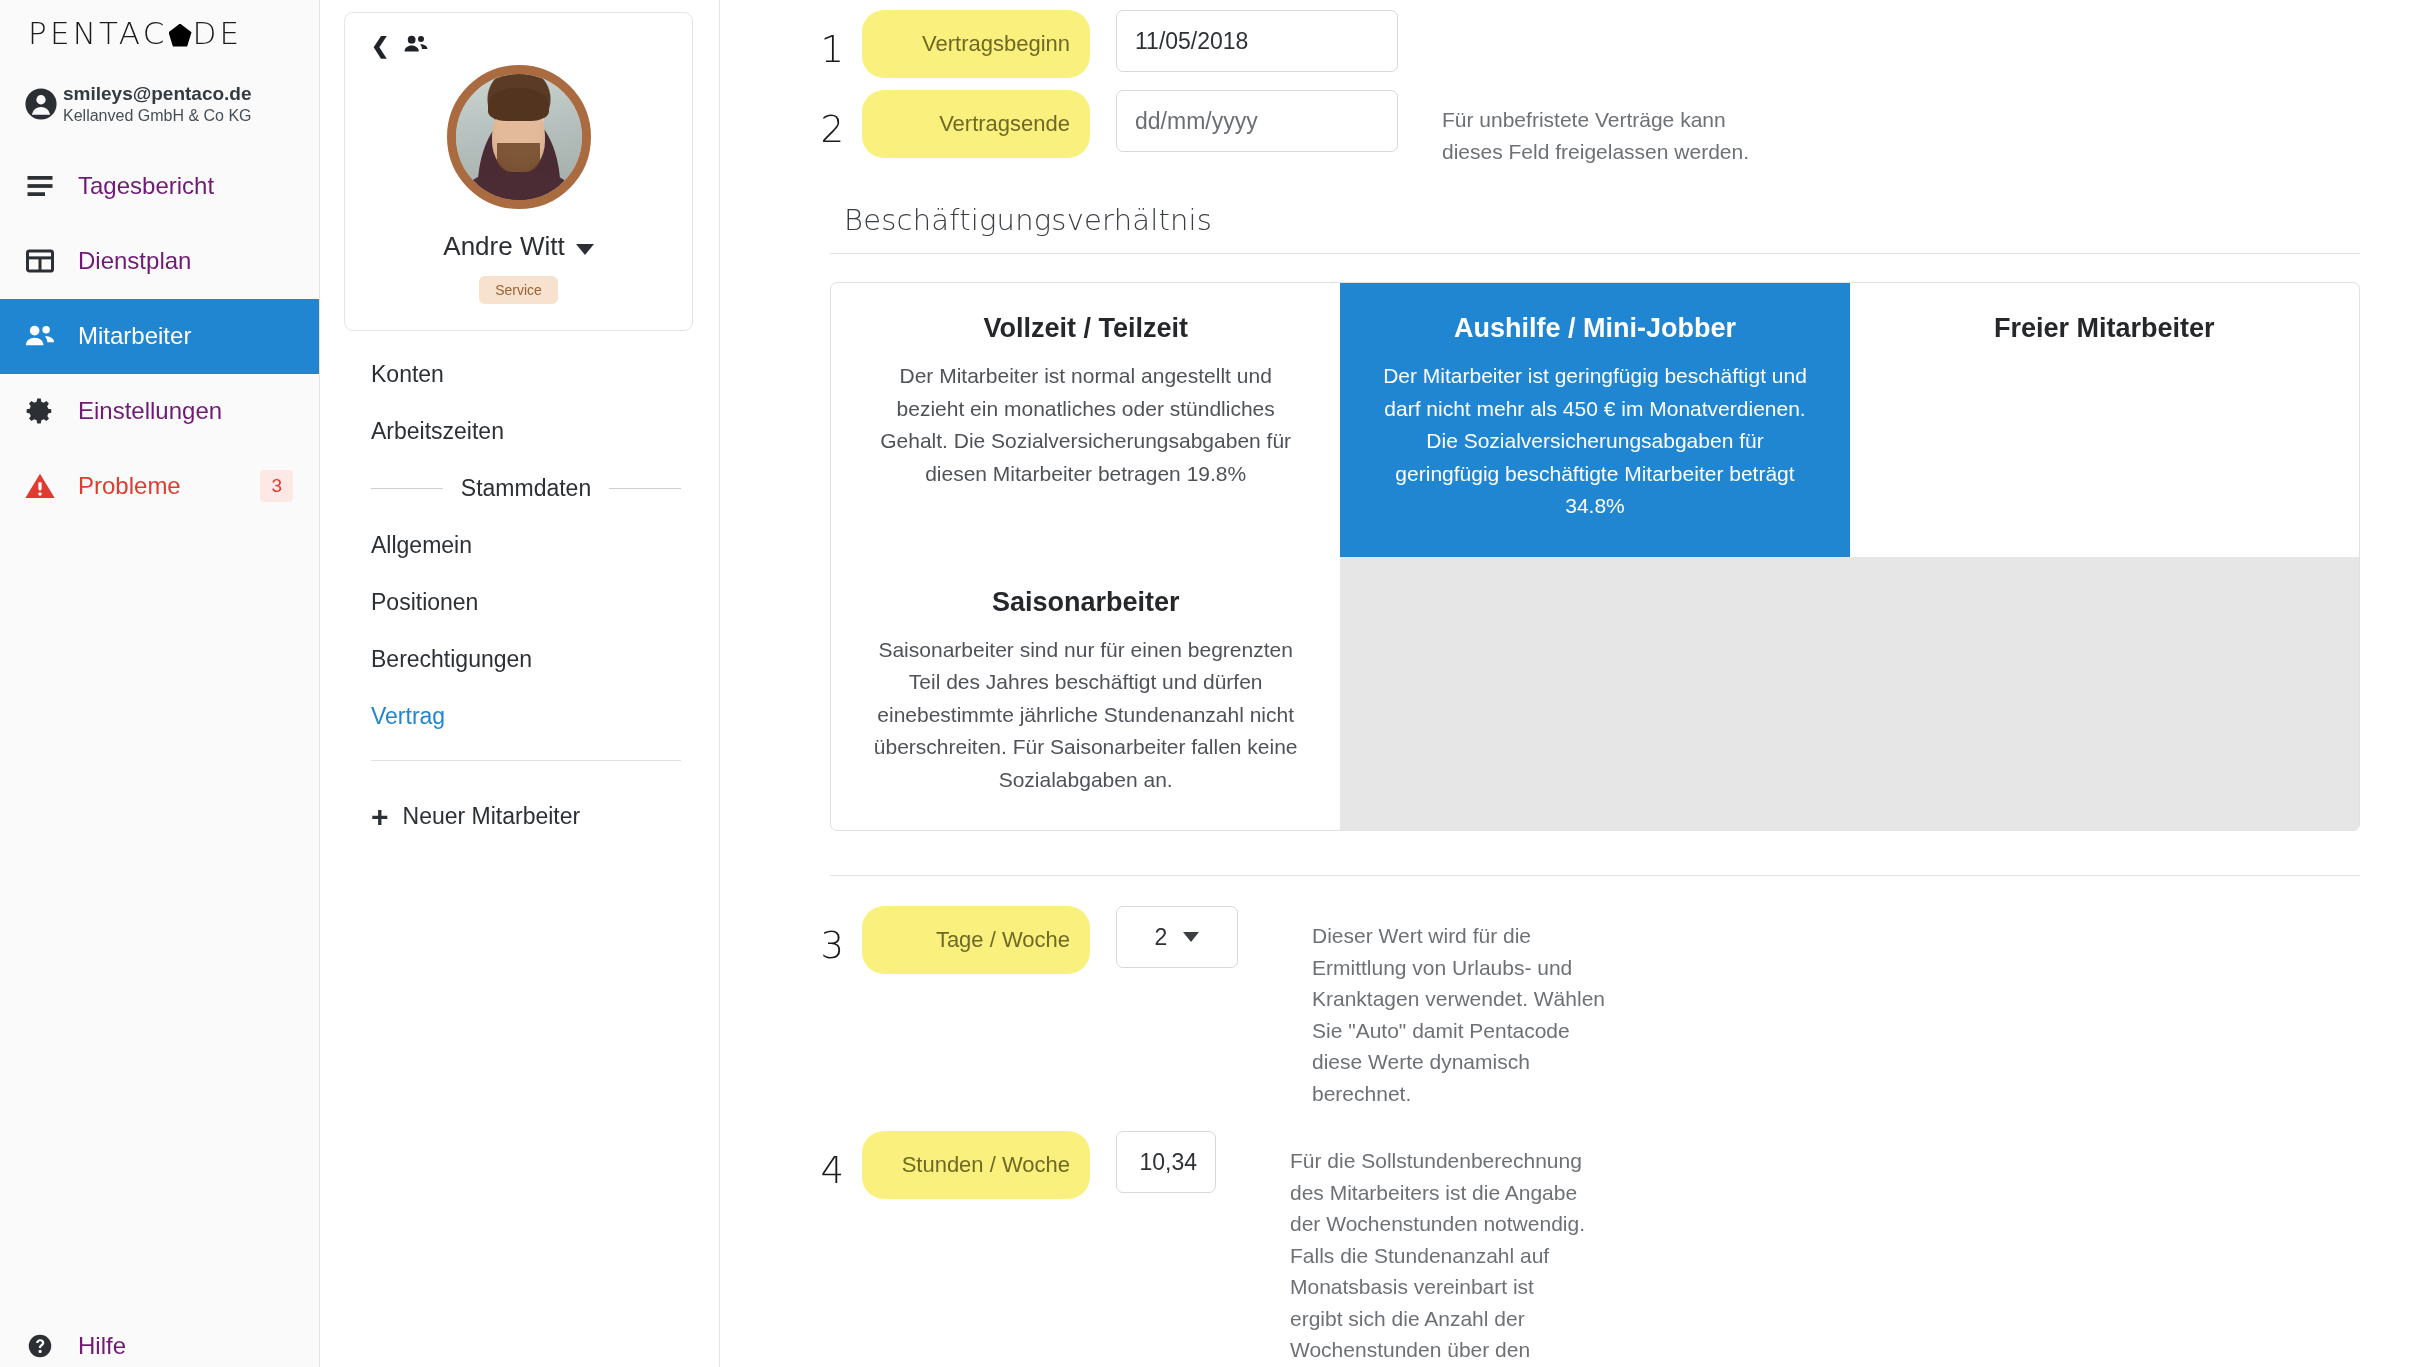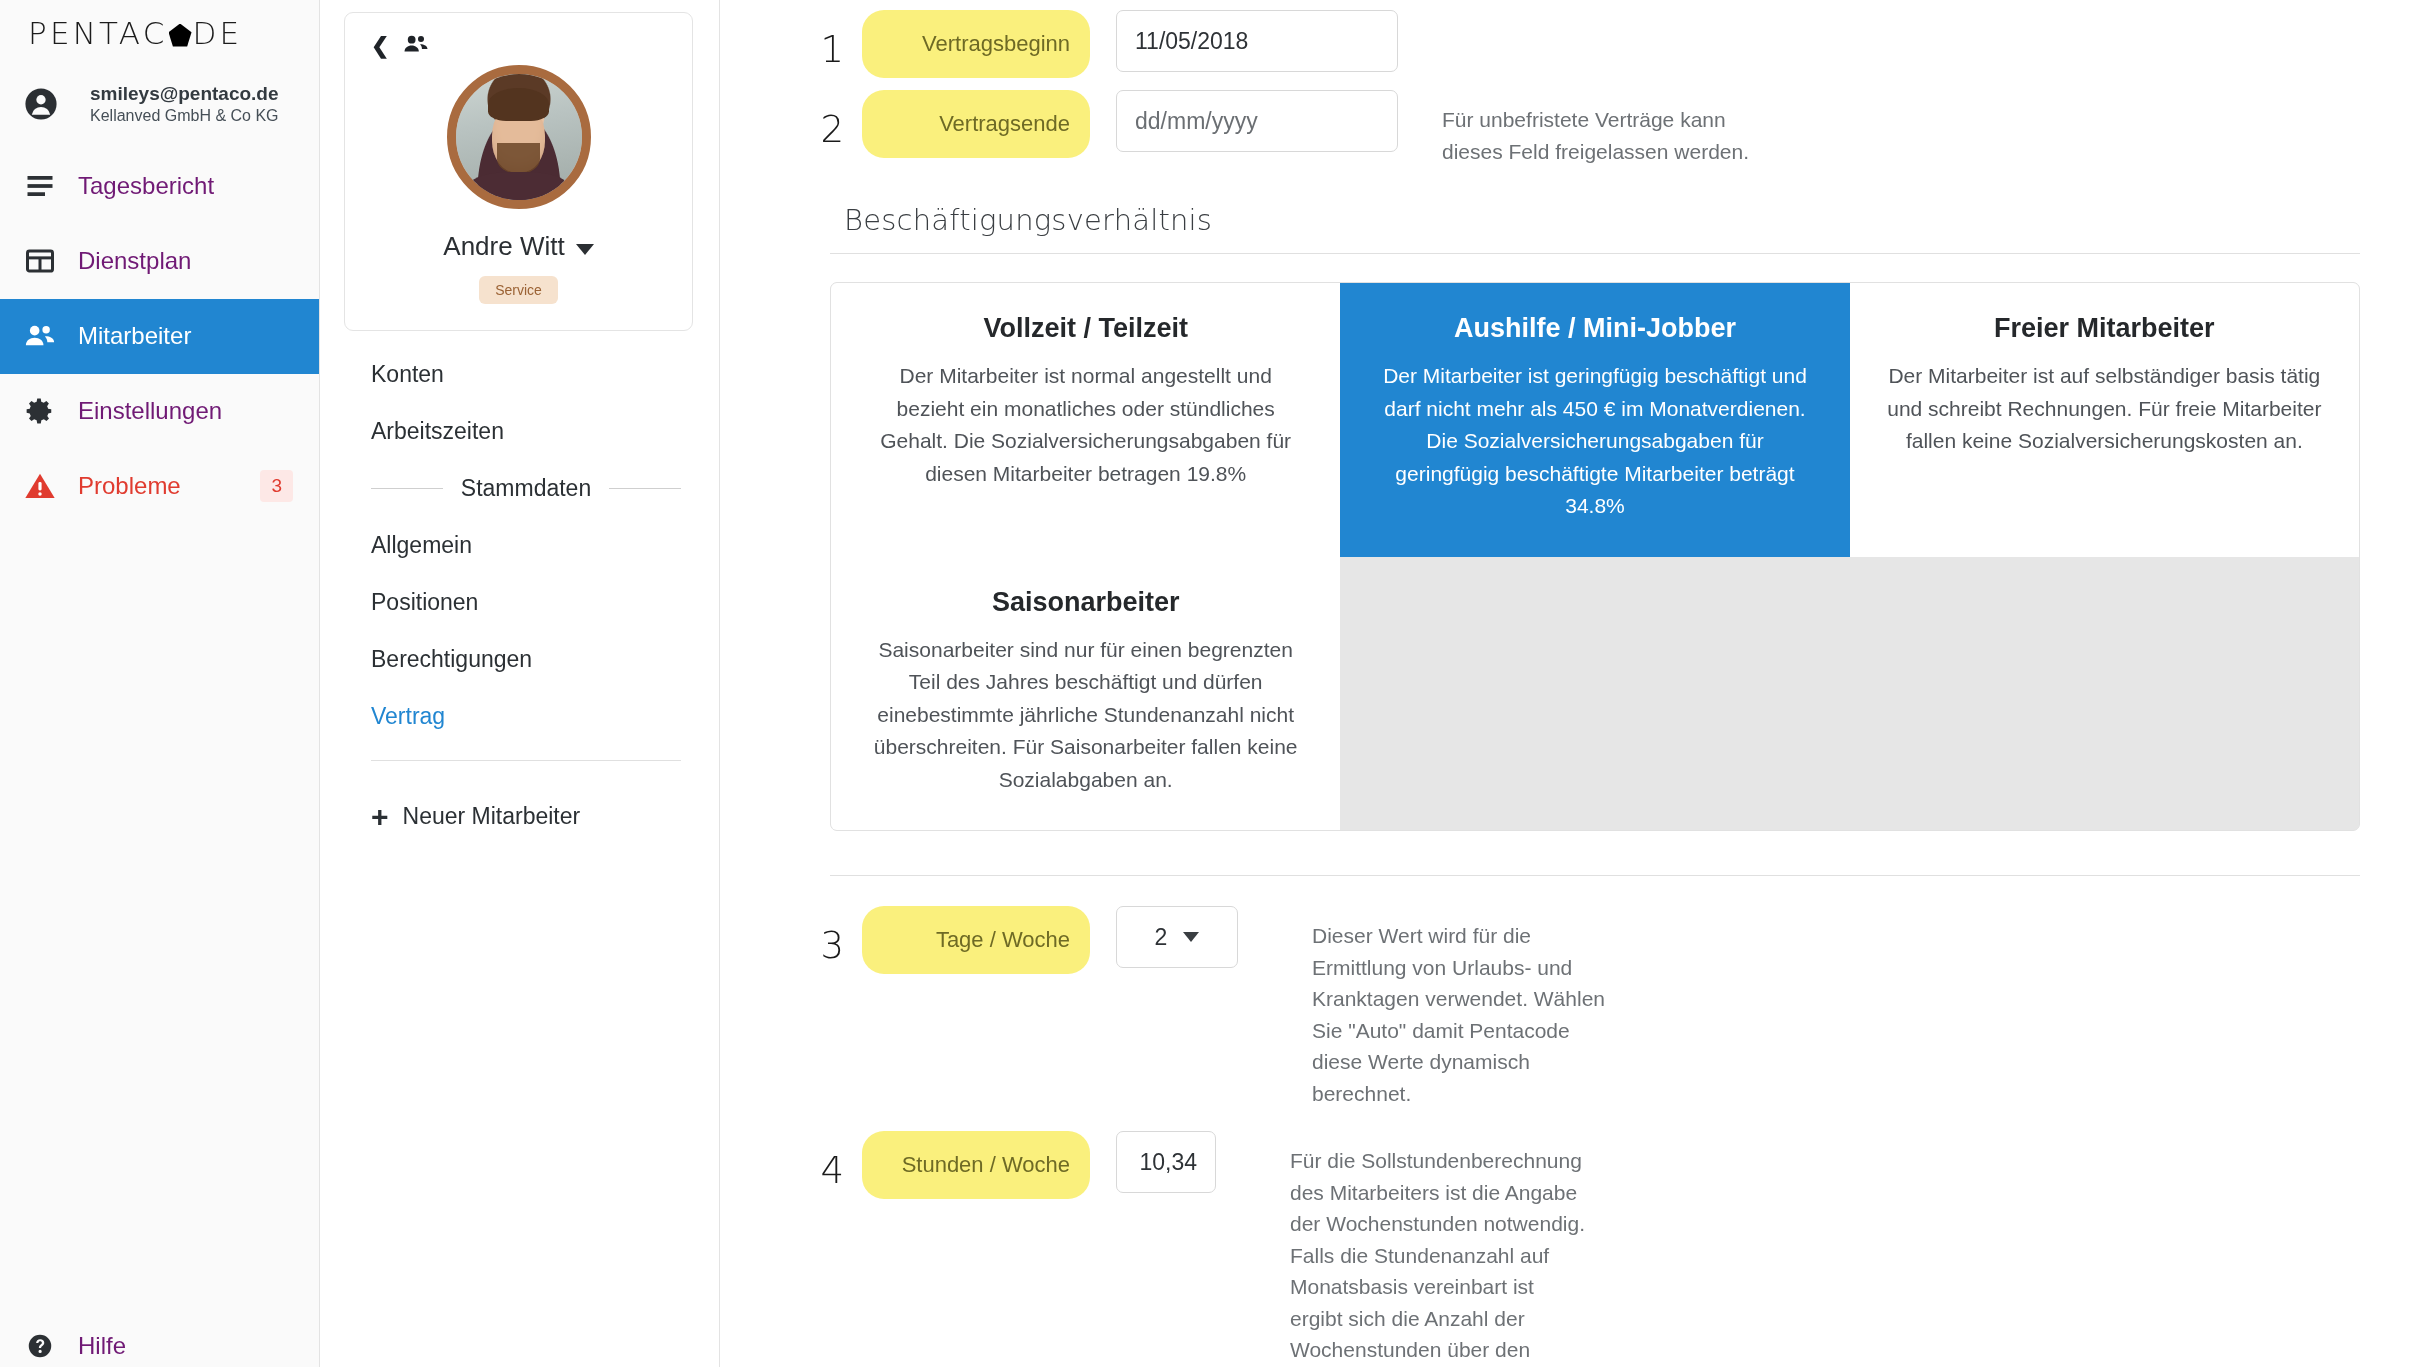--- a/index.html
+++ b/index.html
@@ -36,21 +36,21 @@
     display:inline-block;
     width: 23px; height: 23px;
     background: #000;
     clip-path: polygon(50% 0%, 100% 38%, 81% 100%, 19% 100%, 0% 38%);
     margin: 0 1px;
     position: relative; top: 2px;
   }
   .acct {
     display: flex; align-items: center;
     padding: 26px 0 22px 24px;
-    gap: 32px;
+    gap: 5px;
   }
   .acct-icon { width: 34px; height: 34px; flex: none; }
   .acct-txt { line-height: 1.28; }
   .acct-mail { font-size: 19px; font-weight: bold; color: #333a40; }
   .acct-org  { font-size: 16px; color: #464f57; }
 
   .nav-item {
     display: flex; align-items: center;
     gap: 22px;
     height: 75px;
@@ -428,21 +428,20 @@
         <div class="choice">
           <h3>Vollzeit / Teilzeit</h3>
           <p>Der Mitarbeiter ist normal angestellt und bezieht ein monatliches oder stündliches Gehalt. Die Sozialversicherungsabgaben für diesen Mitarbeiter betragen 19.8%</p>
         </div>
         <div class="choice sel">
           <h3>Aushilfe / Mini-Jobber</h3>
           <p>Der Mitarbeiter ist geringfügig beschäftigt und darf nicht mehr als 450 € im Monatverdienen. Die Sozialversicherungsabgaben für geringfügig beschäftigte Mitarbeiter beträgt 34.8%</p>
         </div>
         <div class="choice">
           <h3>Freier Mitarbeiter</h3>
-          <p>Der Mitarbeiter ist auf selbständiger basis tätig und schreibt Rechnungen. Für freie Mitarbeiter fallen keine Sozialversicherungskosten an.</p>
         </div>
         <div class="choice">
           <h3>Saisonarbeiter</h3>
           <p>Saisonarbeiter sind nur für einen begrenzten Teil des Jahres beschäftigt und dürfen einebestimmte jährliche Stundenanzahl nicht überschreiten. Für Saisonarbeiter fallen keine Sozialabgaben an.</p>
         </div>
         <div class="choice empty"></div>
       </div>
     </div>
 
     <div style="margin-top:44px;">

